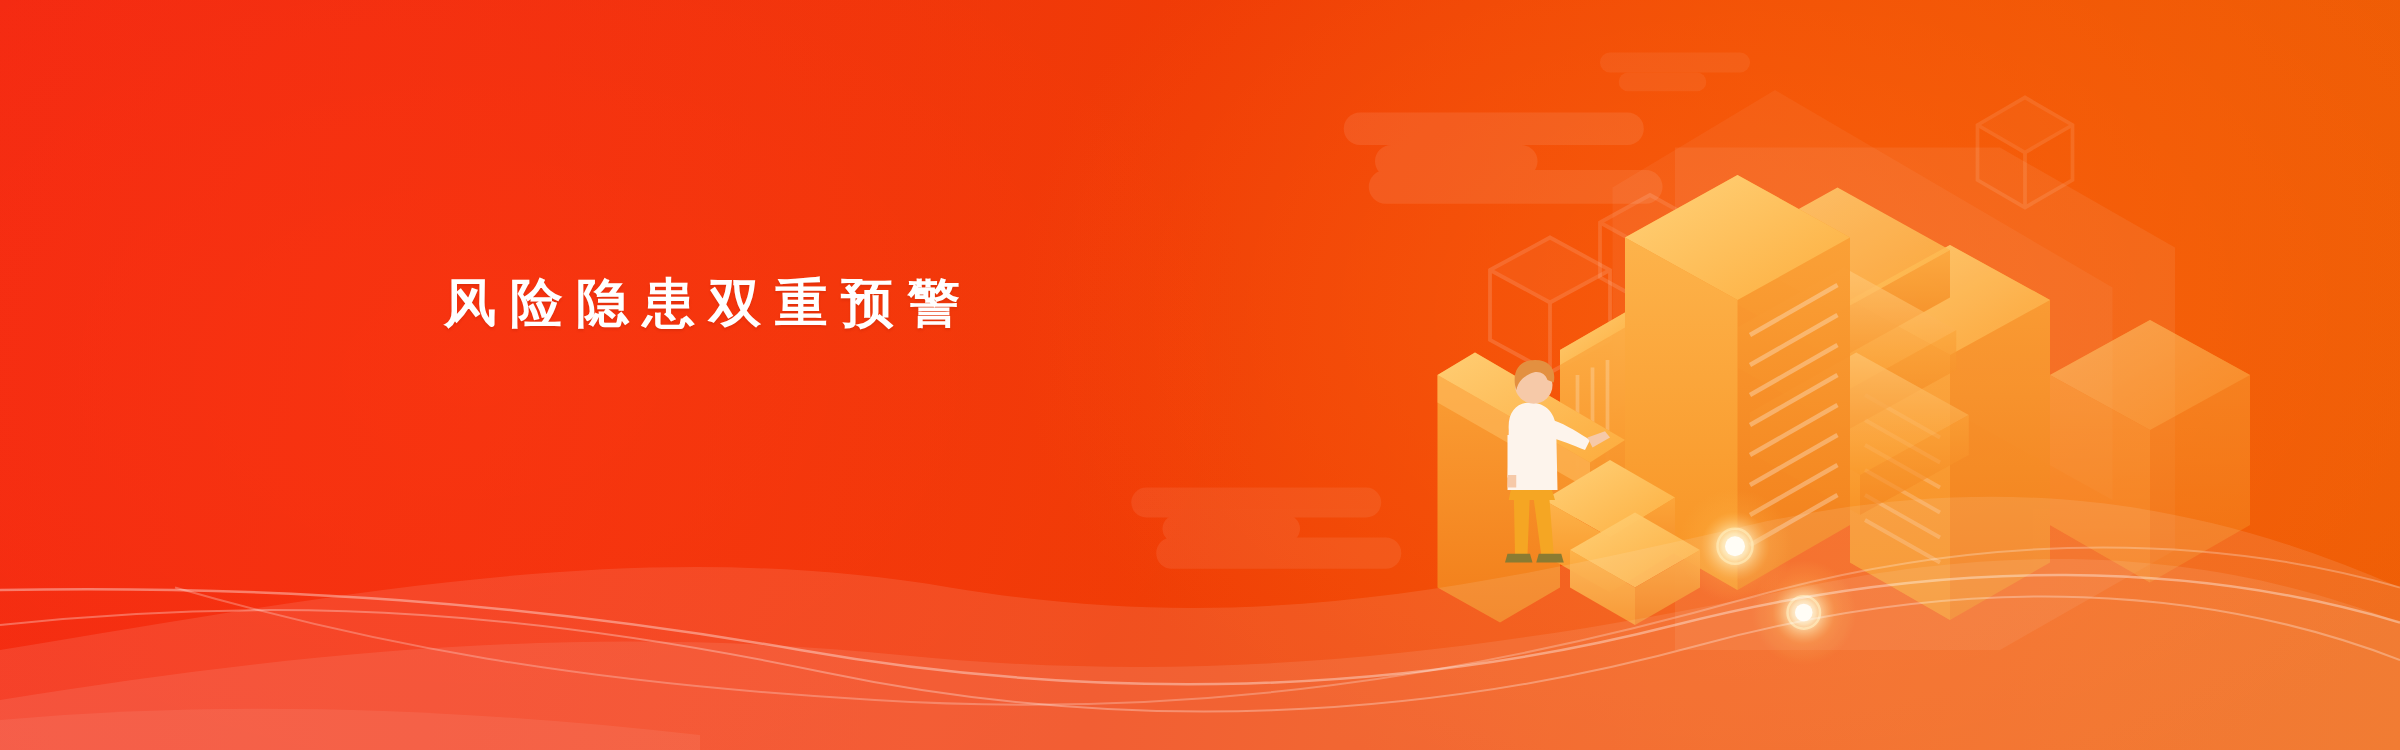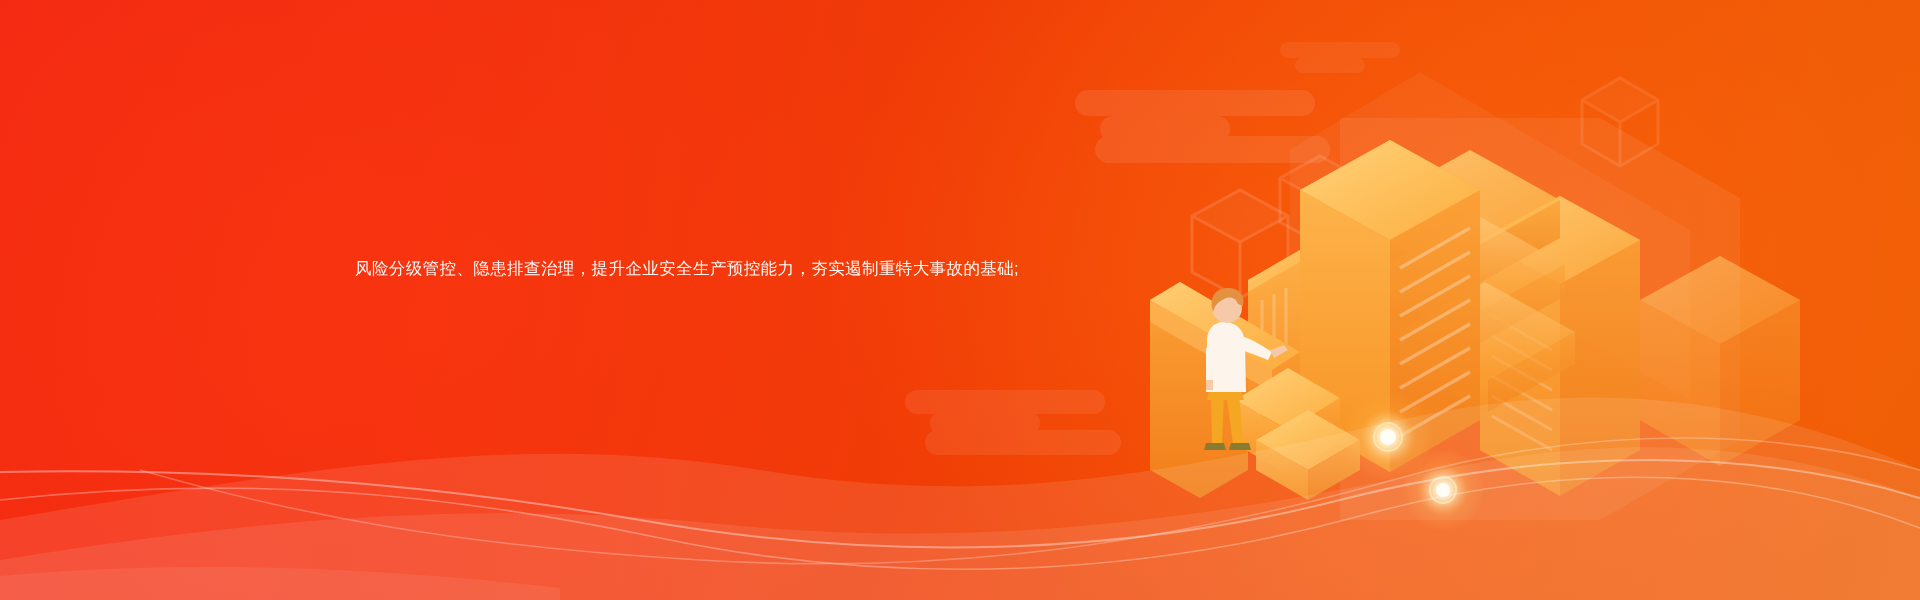--- a/index.html
+++ b/index.html
@@ -308,18 +308,18 @@
         <path d="M0 500 C240 474 440 492 660 538 C900 588 1140 576 1360 516
                  C1580 456 1770 470 1920 528" fill="none" stroke="#ffffff" stroke-width="1.6" opacity=".30"></path>
         <path d="M140 470 C300 516 460 546 700 560 C960 576 1180 540 1400 478
                  C1600 422 1780 430 1920 470" fill="none" stroke="#ffffff" stroke-width="1.6" opacity=".26"></path>
         <path d="M0 576 C180 560 360 566 560 588 L560 600 L0 600 Z" fill="#ffffff" opacity=".07"></path>
       </g>
     </svg>
   </div>
 
   <div class="content">
+    <h1 class="headline">风险隐患双重预警</h1>
     <div class="sub-wrap">
-      <p class="subline">风险分级管控、隐患排查治理，提升企业安全生产预控能力，夯实遏制重特大事故的基础;</p>
     </div>
   </div>
 
 </div>
 
 </body></html>

